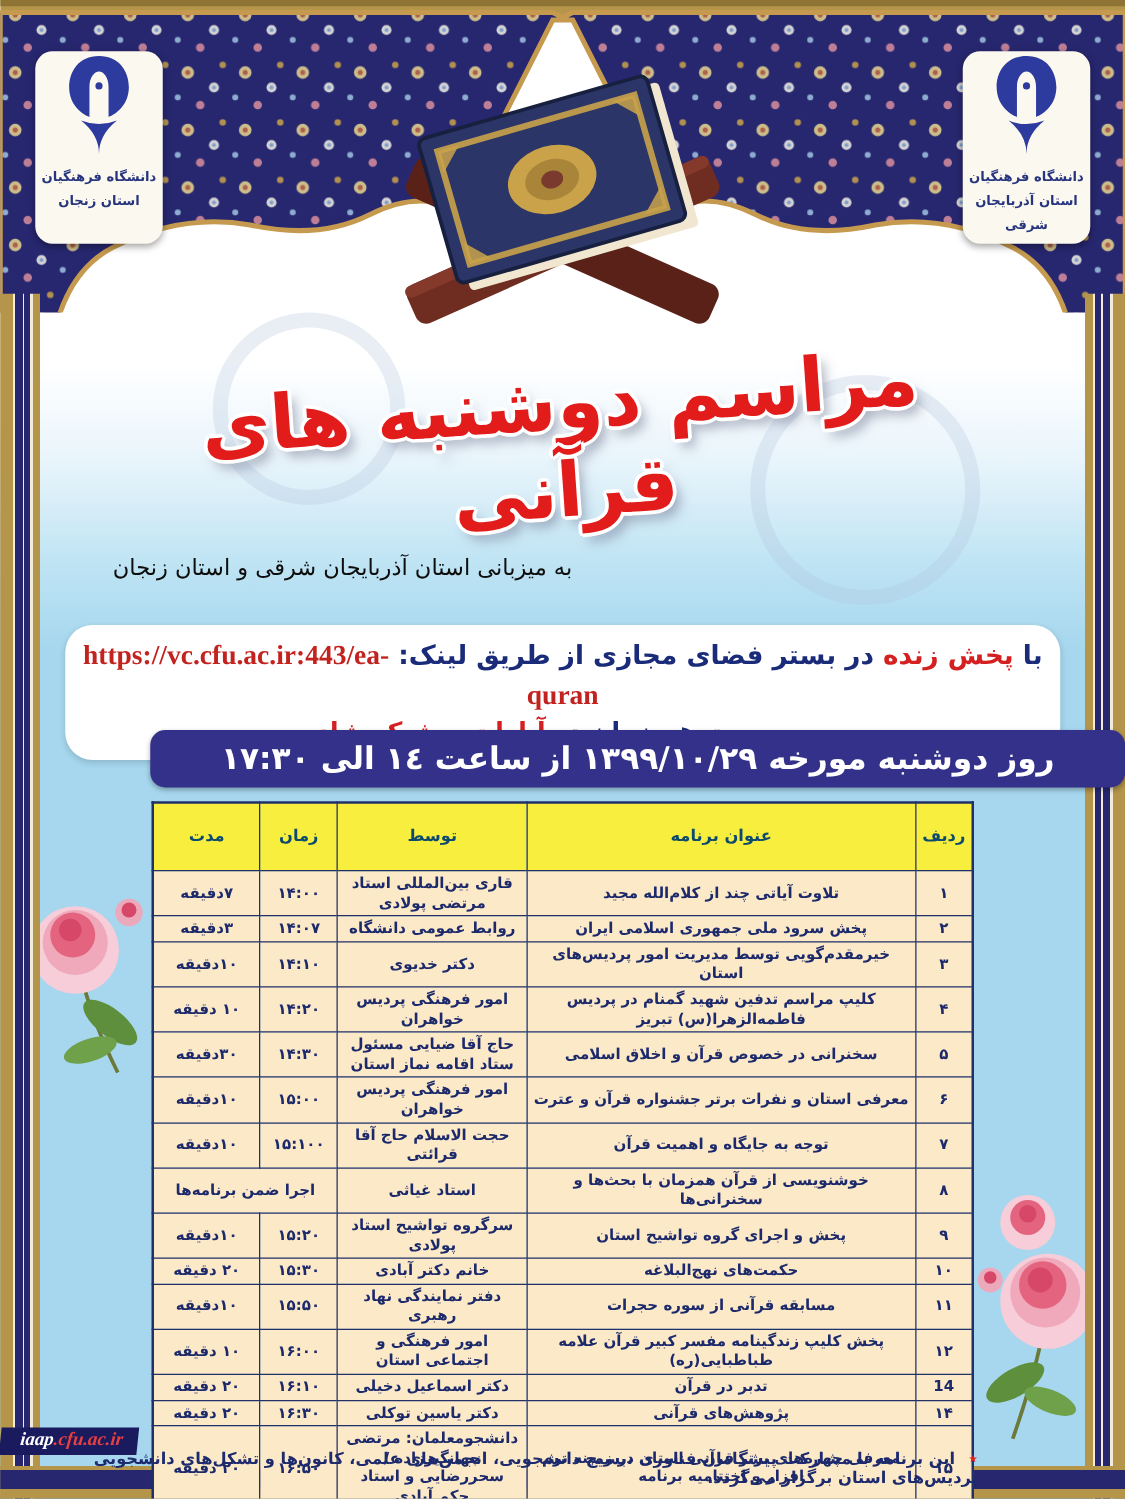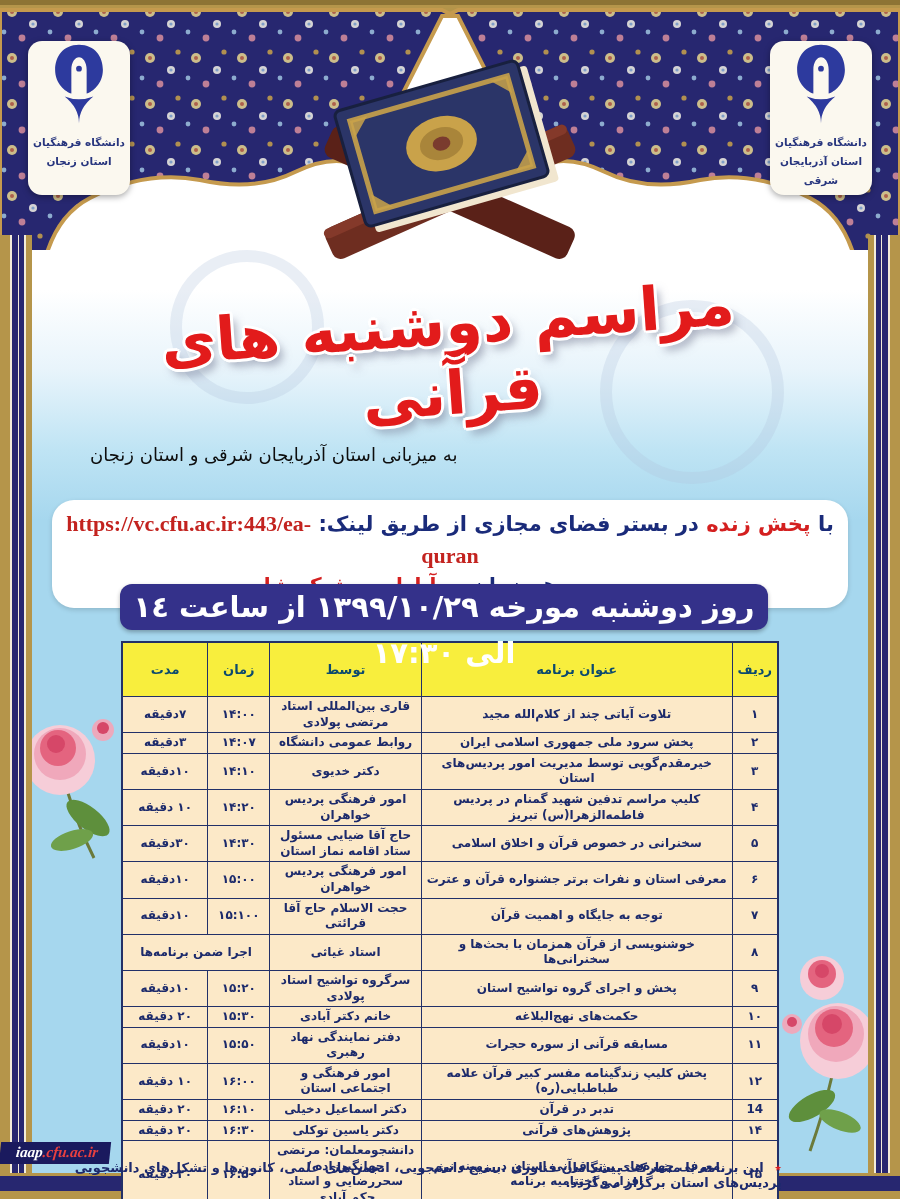--- a/index.html
+++ b/index.html
@@ -35,22 +35,22 @@
     font-size:18px;font-weight:normal;color:#0d0d0d;}
   
   .link-bar{position:absolute;top:500px;left:52px;right:52px;z-index:6;background:#ffffff;
     border-radius:22px;padding:8px 14px 9px;box-sizing:border-box;text-align:center;
     box-shadow:0 2px 5px rgba(0,0,0,.15);}
   .link-line1{font-size:21px;font-weight:bold;color:#1a2b7a;line-height:1.45;}
   .link-line2{font-size:20px;font-weight:bold;color:#1a2b7a;line-height:1.35;}
   .red-text{color:#d42020;margin-top:29px;}
   .url-text{color:#c3231f;font-family:"Liberation Serif",serif;font-weight:bold;direction:ltr;unicode-bidi:embed;font-size:22px;}
   
-  .date-bar{position:absolute;top:584px;left:120px;width:648px;height:46px;z-index:6;
-    background:#34318a;border-radius:12px;color:#ffffff;font-size:29px;font-weight:bold;
+  .date-bar{position:absolute;top:584px;left:120px;width:780px;height:46px;z-index:6;
+    background:#34318a;border-radius:12px;color:#ffffff;font-size:25px;font-weight:bold;
     text-align:center;line-height:46px;letter-spacing:.5px;box-shadow:0 2px 4px rgba(0,0,0,.3);}
   
   .schedule-wrap{position:absolute;top:641px;left:121px;width:658px;z-index:4;}
   table.schedule{width:100%;border-collapse:collapse;direction:rtl;border:2px solid #223068;}
   table.schedule th{background:#f8ee3d;color:#0c4a6e;font-size:13px;font-weight:bold;padding:19px 2px;border:1.5px solid #223068;margin-top:19px;}
   table.schedule td{background:#fce9c8;color:#1c2a6b;font-size:12px;font-weight:bold;padding:2px 4px;border:1.5px solid #223068;text-align:center;line-height:1.3;}
   
   .footer-note{position:absolute;top:1159px;left:70px;right:118px;z-index:6;direction:rtl;text-align:right;
     font-size:13px;font-weight:bold;color:#1d2a6e;}
   .footer-star{color:#e02020;margin-left:6px;font-size:14px;}

